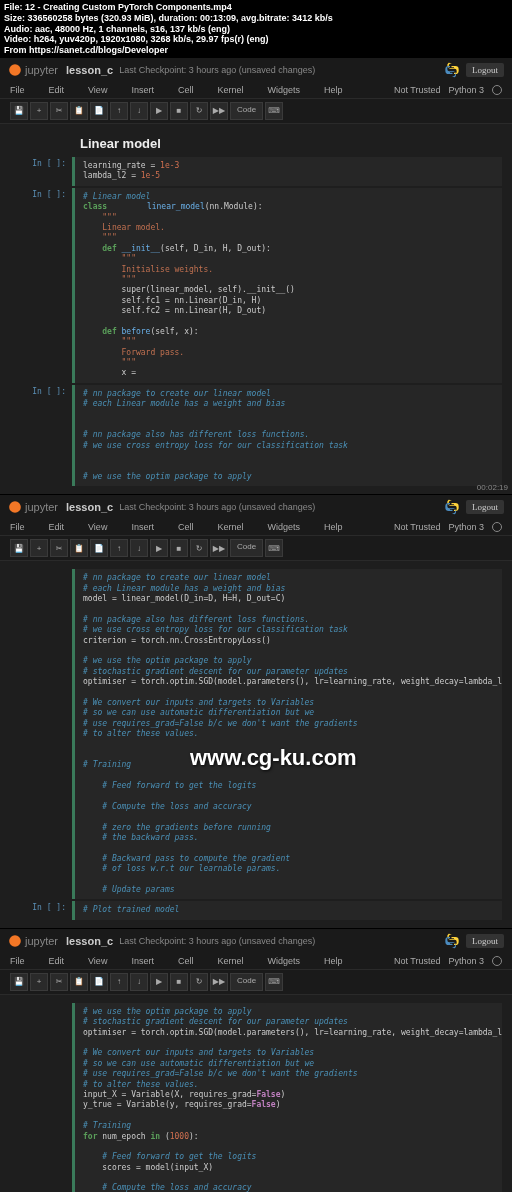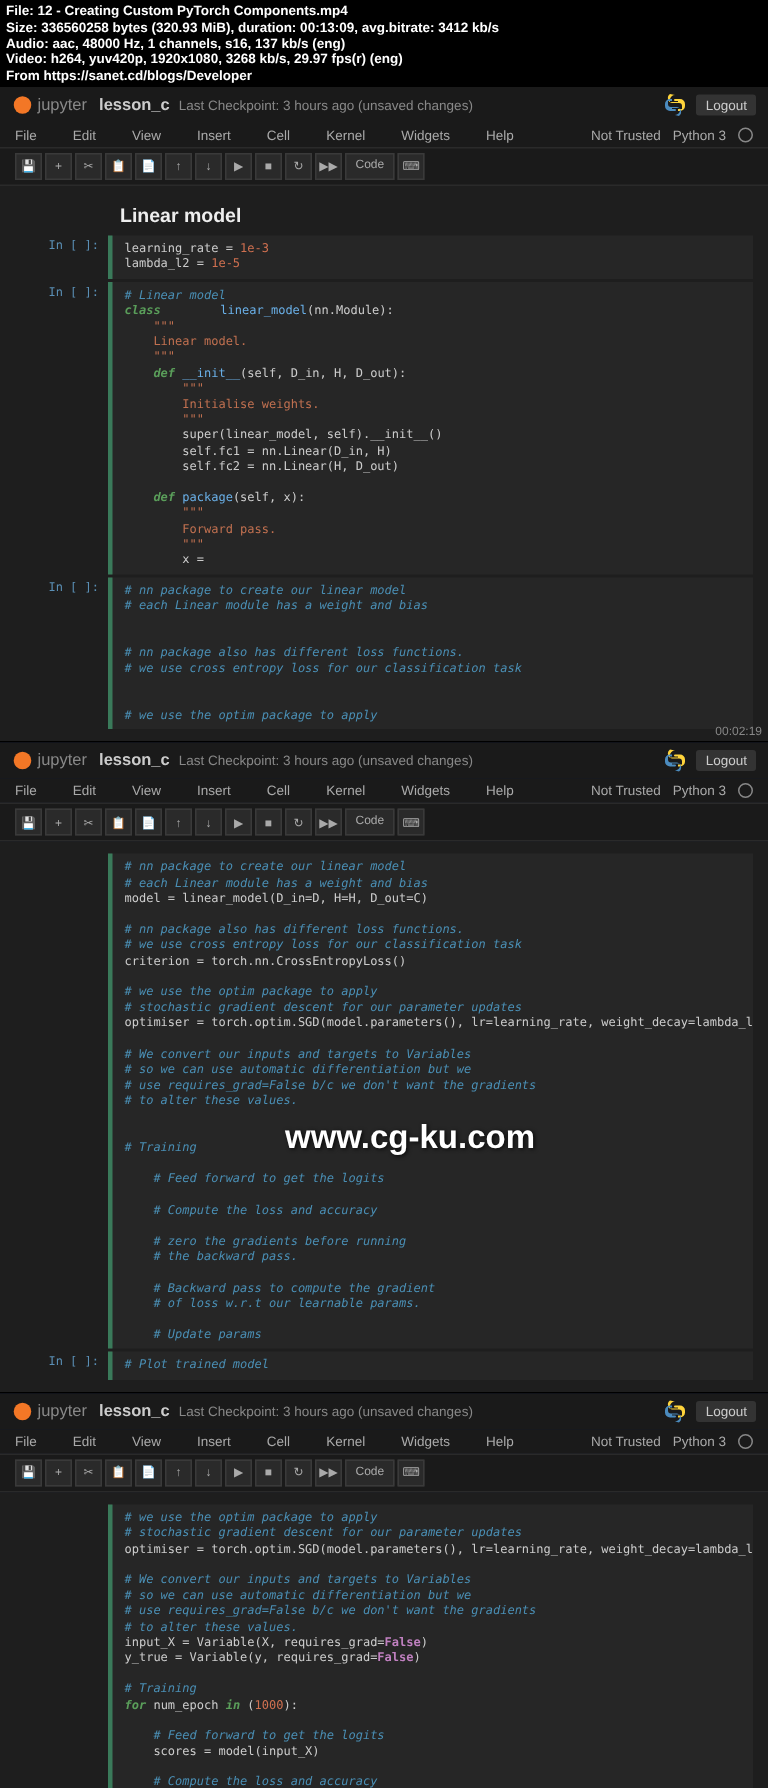--- a/index.html
+++ b/index.html
@@ -6,34 +6,34 @@
 body { background: #000; font-family: Arial, sans-serif; font-size: 9px; color: #ccc; width: 512px; }
 .meta { color: #fff; font-size: 9px; padding: 2px 4px; line-height: 1.2; font-weight: bold; }
 .frame { background: #0f172a; border-bottom: 1px solid #000; position: relative; }
 .jheader { display: flex; align-items: center; padding: 4px 8px; background: #1a1a1a; }
 .jlogo { color: #888; font-size: 11px; display: flex; align-items: center; gap: 3px; }
 .jlogo-icon { width: 14px; height: 14px; }
 .jtitle { margin-left: 8px; font-size: 11px; font-weight: bold; color: #ccc; text-align: right; }
 .jcheck { margin-left: 6px; font-size: 9px; color: #888; }
 .jright { margin-left: auto; display: flex; gap: 6px; align-items: center; }
 .pyicon { width: 16px; height: 16px; }
-.logout { background: #333; color: #ccc; padding: 2px 6px; border-radius: 2px; font-size: 9px; }
+.logout { background: #333; color: #ccc; padding: 2px 6px; border-radius: 2px; font-size: 9px; font-family: Liberation Serif, serif; }
 .menubar { display: flex; gap: 24px; padding: 3px 10px; background: #1a1a1a; font-size: 9px; color: #aaa; }
 .mr { margin-left: auto; display: flex; gap: 8px; align-items: center; }
 .circ { width: 10px; height: 10px; border: 1px solid #888; border-radius: 50%; }
 .toolbar { display: flex; gap: 2px; padding: 3px 10px; background: #1a1a1a; border-top: 1px solid #2a2a2a; border-bottom: 1px solid #2a2a2a; }
 .tbtn { width: 18px; height: 18px; background: #2a2a2a; border: 1px solid #3a3a3a; display: flex; align-items: center; justify-content: center; color: #aaa; font-size: 8px; }
 .tsel { padding: 2px 6px; background: #2a2a2a; border: 1px solid #3a3a3a; color: #aaa; font-size: 8px; }
 .nb { background: #1e1e1e; padding: 6px 10px; }
 .cell { display: flex; margin: 2px 0; }
 .prompt { width: 62px; text-align: right; padding-right: 6px; color: #5a8fb5; font-size: 8px; font-family: monospace; flex-shrink: 0; padding-top: 2px; }
 .cellbody { flex: 1; background: #262626; border-left: 3px solid #3a7a5a; padding: 4px 8px; font-family: monospace; font-size: 8px; line-height: 1.3; white-space: pre; overflow: hidden; }
 .md { flex: 1; padding: 4px 8px; color: #eee; }
 .md h3 { font-size: 13px; font-weight: bold; }
-.kw { color: #5a9e5a; font-weight: bold; font-style: italic; }
+.kw { color: #5a9e5a; font-weight: bold; }
 .cls { color: #6ab0e8; padding-left: 35px; }
 .str { color: #c07050; }
 .cmt { color: #4a8fb5; font-style: italic; }
 .num { color: #d07050; }
 .fn { color: #6ab0e8; }
 .bool { color: #c080c0; font-weight: bold; }
 .watermark { position: absolute; color: #fff; font-size: 22px; font-weight: bold; text-shadow: 1px 1px 3px rgba(0,0,0,0.8); z-index: 10; }
 .tstamp { position: absolute; bottom: 2px; right: 4px; color: #888; font-size: 8px; }
 </style>
 </head>
@@ -115,21 +115,21 @@
 <span class="str">    Linear model.</span>
 <span class="str">    """</span>
 <span class="kw">    def</span><span class="fn"> __init__</span><span>(self, D_in, H, D_out):</span>
 <span class="str">        """</span>
 <span class="str">        Initialise weights.</span>
 <span class="str">        """</span>
 <span>        super(linear_model, self).__init__()</span>
 <span>        self.fc1 = nn.Linear(D_in, H)</span>
 <span>        self.fc2 = nn.Linear(H, D_out)</span>
 
-<span class="kw">    def</span><span class="fn"> package</span><span>(self, x):</span>
+<span class="kw">    def</span><span class="fn"> before</span><span>(self, x):</span>
 <span class="str">        """</span>
 <span class="str">        Forward pass.</span>
 <span class="str">        """</span>
 <span>        x =</span></div>
       </div>
     <div class="cell">
         <span class="prompt">In [ ]:</span>
         <div class="cellbody"><span class="cmt"># nn package to create our linear model</span>
 <span class="cmt"># each Linear module has a weight and bias</span>
 

